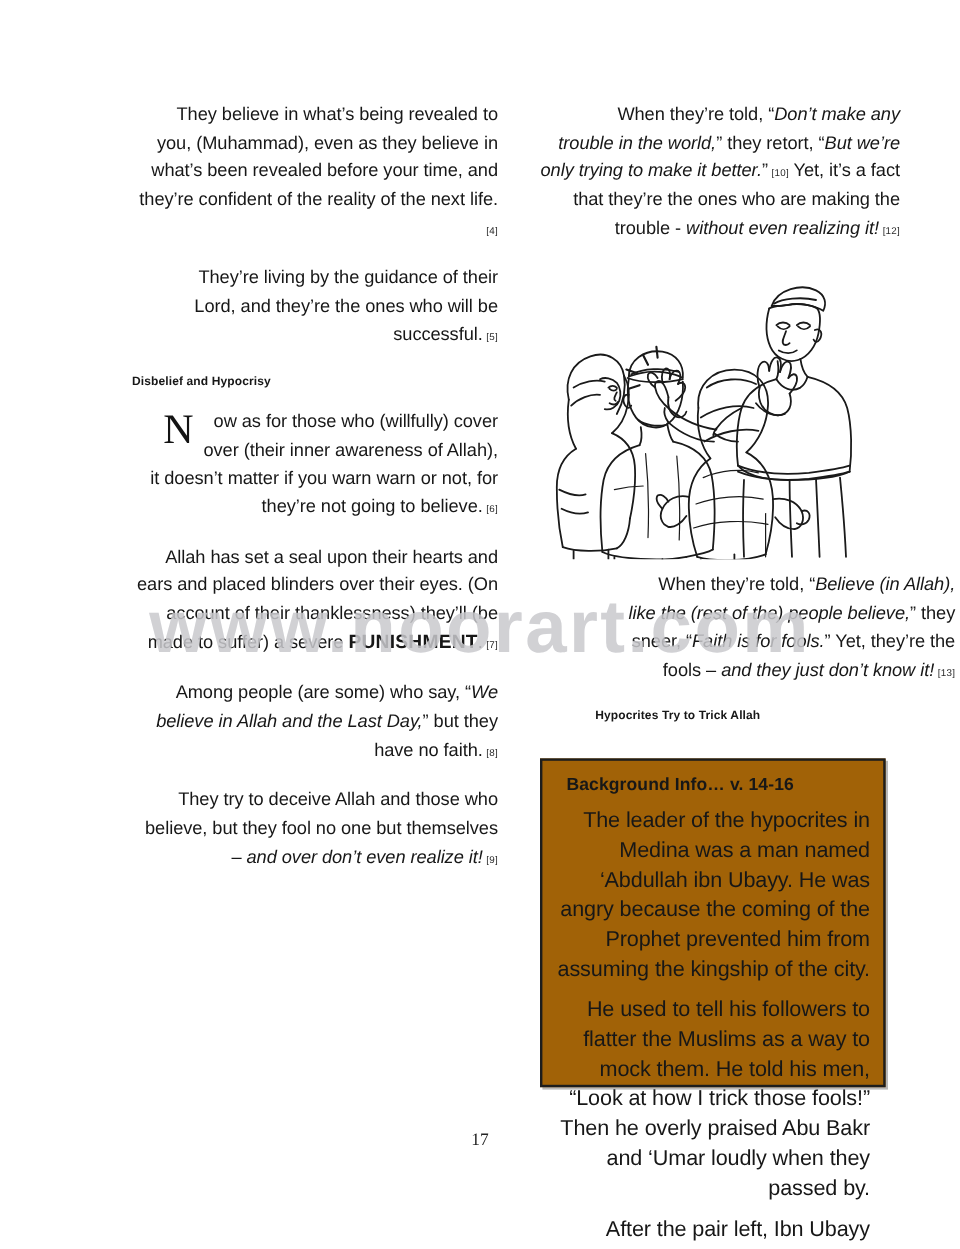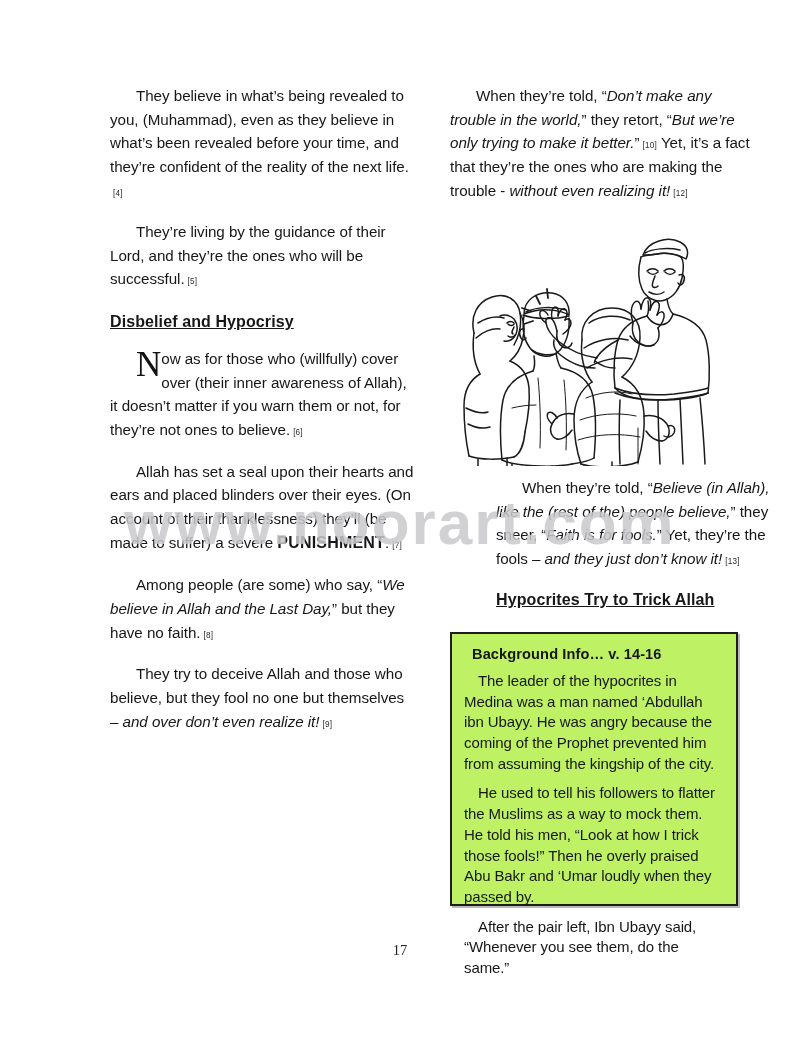--- a/index.html
+++ b/index.html
@@ -45,20 +45,21 @@
   }
   .col-left  { left: 110px;  width: 305px; }
   .col-right { left: 450px;  width: 300px; }
 
   p.para {
     margin: 0 0 18px 0;
     font-size: 15.2px;
     line-height: 1.555;
     text-indent: 26px;
     letter-spacing: -0.05px;
+    text-align: right;
   }
 
   em.it { font-style: italic; }
   strong.caps {
     font-weight: 700;
     font-size: 16px;
     letter-spacing: 0.2px;
   }
 
   sup.fn {
@@ -66,25 +67,24 @@
     font-weight: 400;
     vertical-align: baseline;
     position: relative;
     top: 0px;
     margin-left: 3px;
     letter-spacing: 0.2px;
     color: #2a2a2a;
   }
 
   h2.section {
-    font-size: 16px;
+    font-size: 10px;
     font-weight: 700;
     margin: 22px 0 16px 0;
     letter-spacing: 0.1px;
-    text-decoration: underline;
   }
   h2.section.right-head { margin: 20px 0 14px 0; }
 
   
   p.dropcap-para {
     text-indent: 0;
     margin-bottom: 18px;
   }
   p.dropcap-para .dropcap {
     font-family: "Liberation Serif", serif;
@@ -106,38 +106,39 @@
   }
   .illustration svg { display: block; width: 100%; height: 100%; }
 
   
   .infobox {
     position: absolute;
     left: 450px;
     top: 632px;
     width: 288px;
     height: 274px;
-    background: #bef264;
+    background: #a16207;
     border: 2.5px solid #1d1d1d;
     box-shadow: 2px 2px 0 0 #b9b9b9;
     padding: 12px 11px 8px 12px;
   }
   .infobox h3 {
     margin: 0 0 9px 0;
     font-size: 14.6px;
     font-weight: 700;
     letter-spacing: 0.1px;
     padding-left: 8px;
   }
   .infobox p {
     margin: 0 0 9px 0;
-    font-size: 15px;
+    font-size: 18px;
     line-height: 1.38;
     text-indent: 14px;
     letter-spacing: -0.1px;
+    text-align: right;
   }
   .infobox p:last-child { margin-bottom: 0; }
 
   
   .pagenum {
     position: absolute;
     left: 0;
     top: 942px;
     width: 800px;
     text-align: center;
@@ -157,21 +158,21 @@
       <span>They believe in what’s being revealed to you, (Muhammad), even as they believe in what’s been revealed before your time, and they’re confident of the reality of the next life.</span><sup class="fn">[4]</sup>
     </p>
 
     <p class="para">
       <span>They’re living by the guidance of their Lord, and they’re the ones who will be successful.</span><sup class="fn">[5]</sup>
     </p>
 
     <h2 class="section">Disbelief and Hypocrisy</h2>
 
     <p class="para dropcap-para">
-      <span class="dropcap">N</span><span>ow as for those who (willfully) cover over (their inner awareness of Allah), it doesn’t matter if you warn them or not, for they’re not ones to believe.</span><sup class="fn">[6]</sup>
+      <span class="dropcap">N</span><span>ow as for those who (willfully) cover over (their inner awareness of Allah), it doesn’t matter if you warn warn or not, for they’re not going to believe.</span><sup class="fn">[6]</sup>
     </p>
 
     <p class="para">
       <span>Allah  has set a seal upon their hearts and ears and placed blinders over their eyes. (On account of their thanklessness) they’ll (be made to suffer) a severe </span><strong class="caps">PUNISHMENT</strong><span>.</span><sup class="fn">[7]</sup>
     </p>
 
     <p class="para">
       <span>Among people (are some) who say, “</span><em class="it">We believe in Allah and the Last Day,</em><span>” but they have no faith.</span><sup class="fn">[8]</sup>
     </p>
 

